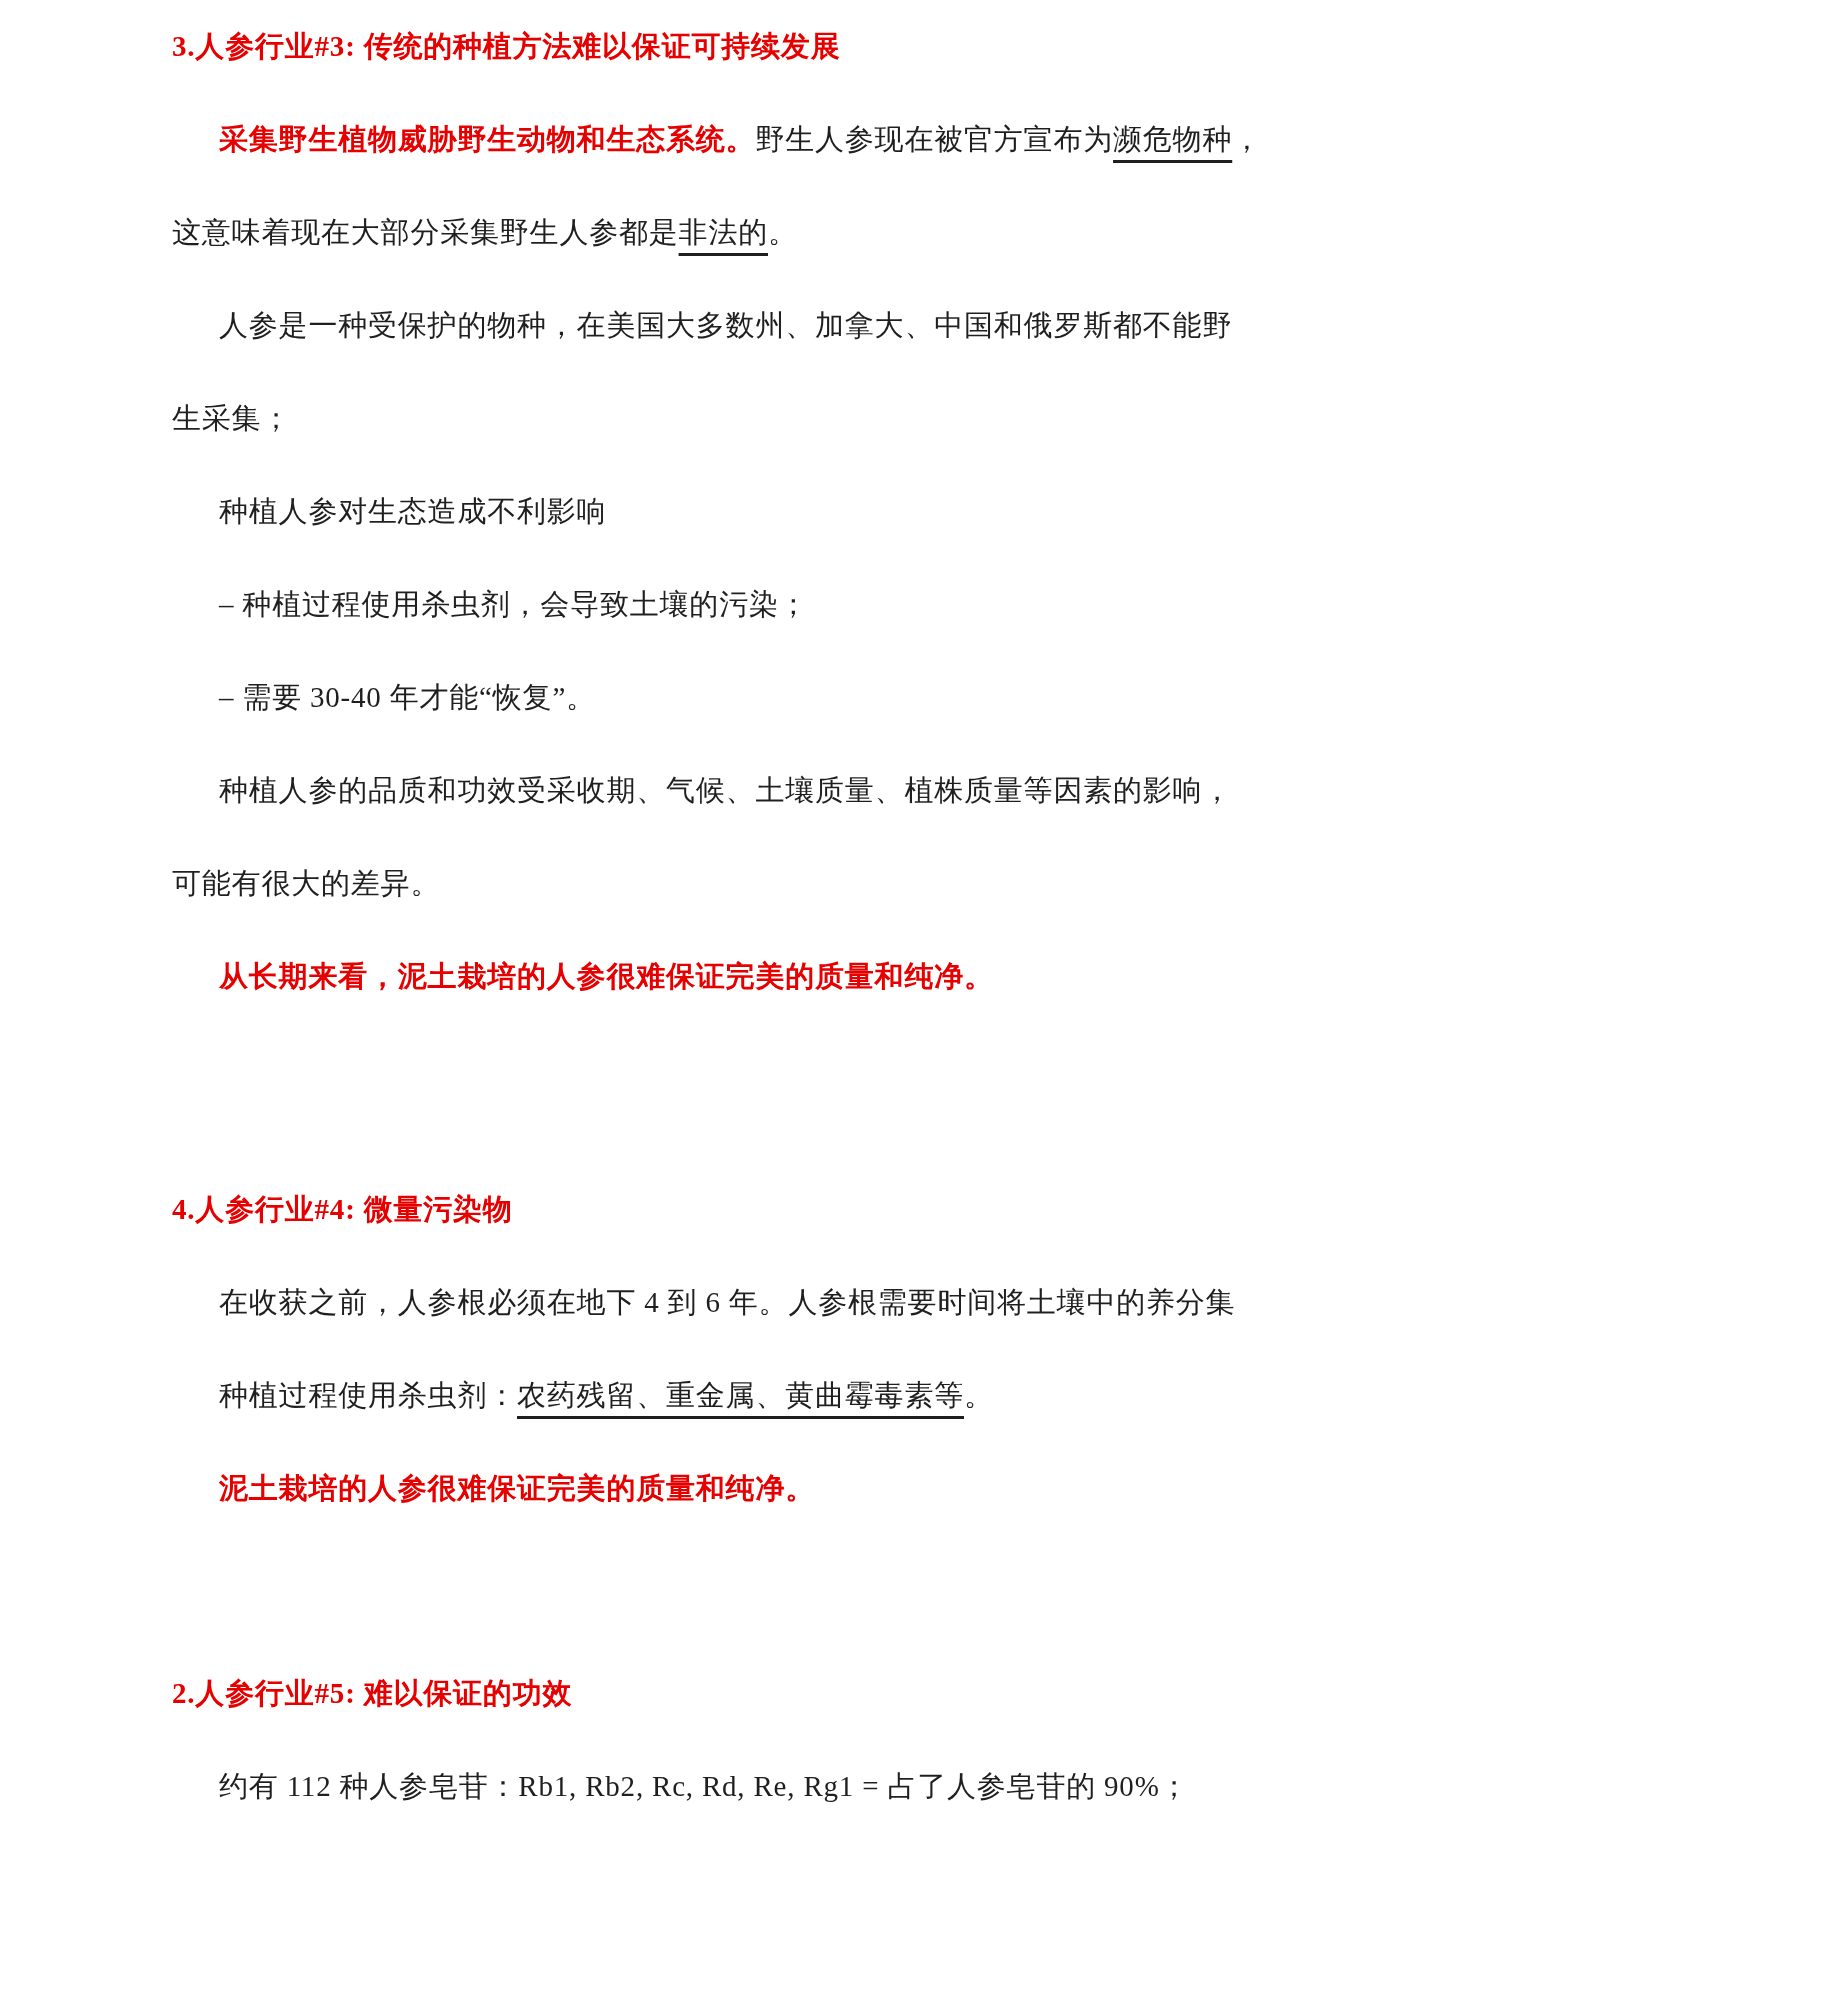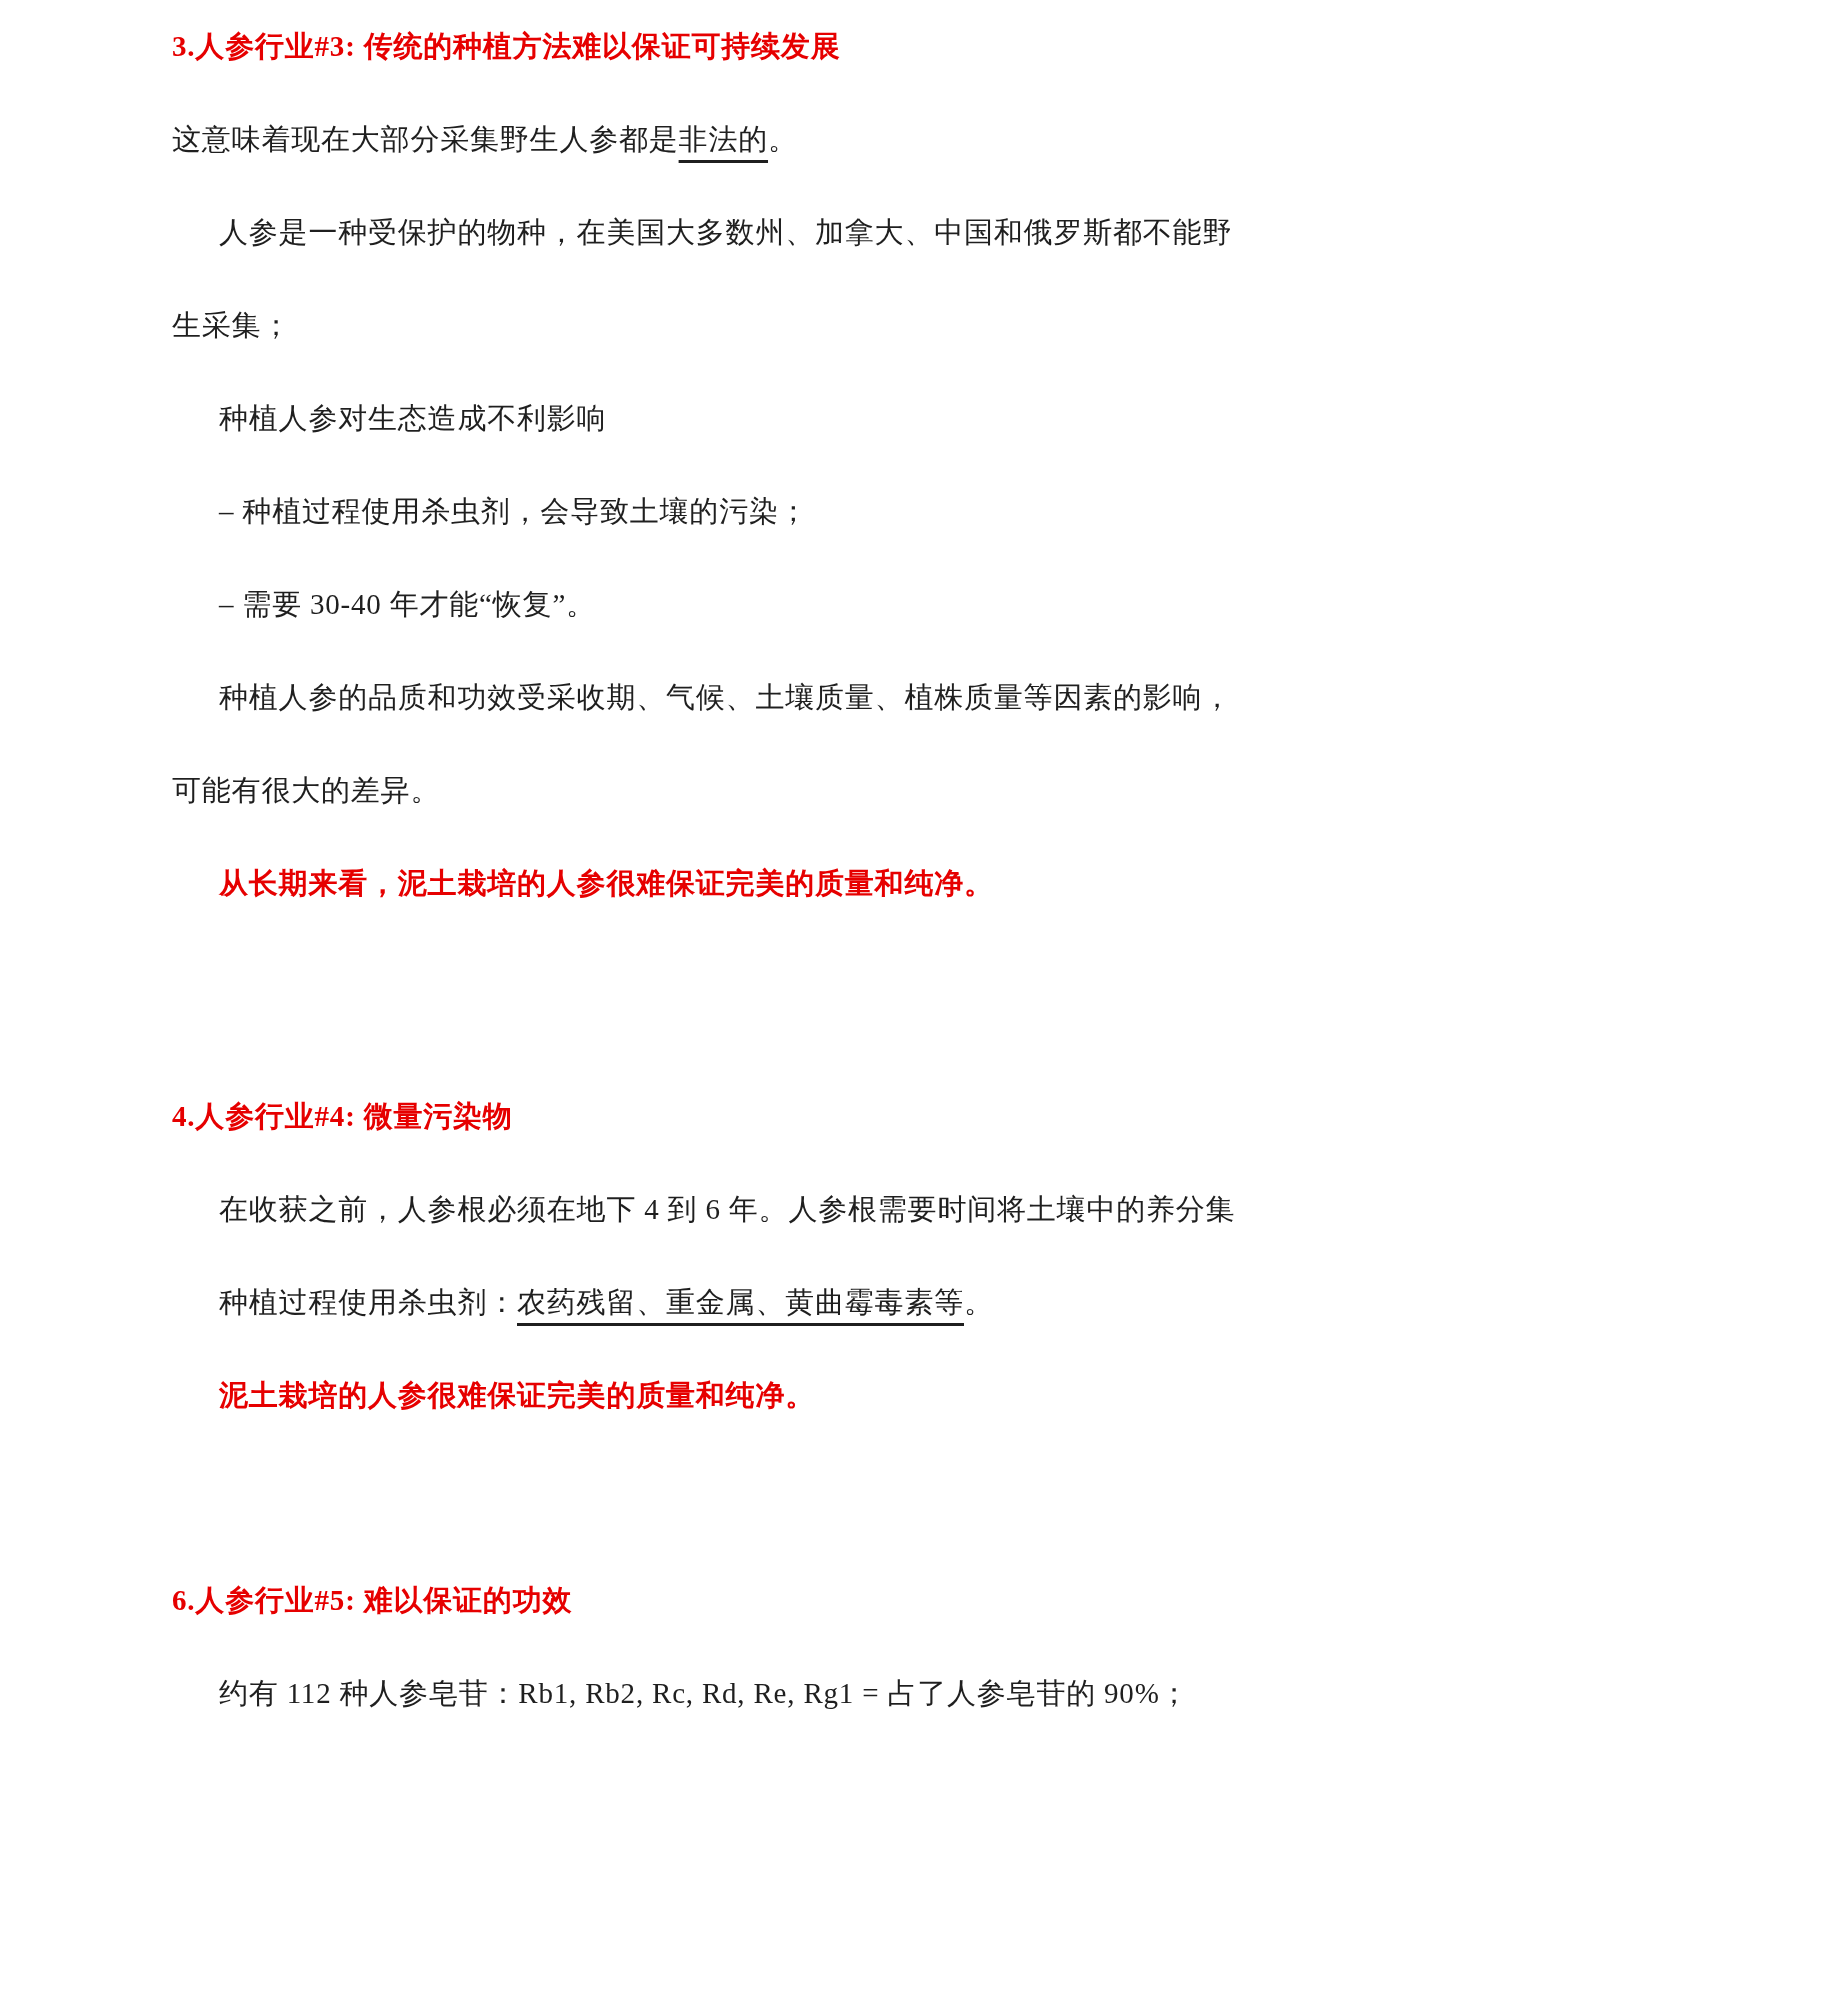--- a/index.html
+++ b/index.html
@@ -47,20 +47,21 @@
   .gap-md { margin-top: 112px; }
 </style>
 </head>
 <body>
 
 <div class="doc">
 
   <section>
     <p class="line heading">3.人参行业#3: 传统的种植方法难以保证可持续发展</p>
 
+    <p class="line indent"><span class="red">采集野生植物威胁野生动物和生态系统。</span><span>野生人参现在被官方宣布为</span><span class="u">濒危物种</span><span>，</span></p>
 
     <p class="line"><span>这意味着现在大部分采集野生人参都是</span><span class="u">非法的</span><span>。</span></p>
 
     <p class="line indent">人参是一种受保护的物种，在美国大多数州、加拿大、中国和俄罗斯都不能野</p>
     <p class="line">生采集；</p>
 
     <p class="line indent">种植人参对生态造成不利影响</p>
 
     <p class="line indent">– 种植过程使用杀虫剂，会导致土壤的污染；</p>
     <p class="line indent">– 需要 30-40 年才能“恢复”。</p>
@@ -75,19 +76,19 @@
     <p class="line heading gap-lg">4.人参行业#4: 微量污染物</p>
 
     <p class="line indent">在收获之前，人参根必须在地下 4 到 6 年。人参根需要时间将土壤中的养分集</p>
 
     <p class="line indent"><span>种植过程使用杀虫剂：</span><span class="u">农药残留、重金属、黄曲霉毒素等</span><span>。</span></p>
 
     <p class="line indent red">泥土栽培的人参很难保证完美的质量和纯净。</p>
   </section>
 
   <section>
-    <p class="line heading gap-md">6.人参行业#5: 难以保证的功效</p>
+    <p class="line heading gap-md">2.人参行业#5: 难以保证的功效</p>
 
     <p class="line indent">约有 112 种人参皂苷：Rb1, Rb2, Rc, Rd, Re, Rg1 = 占了人参皂苷的 90%；</p>
   </section>
 
 </div>
 
 
 </body></html>

